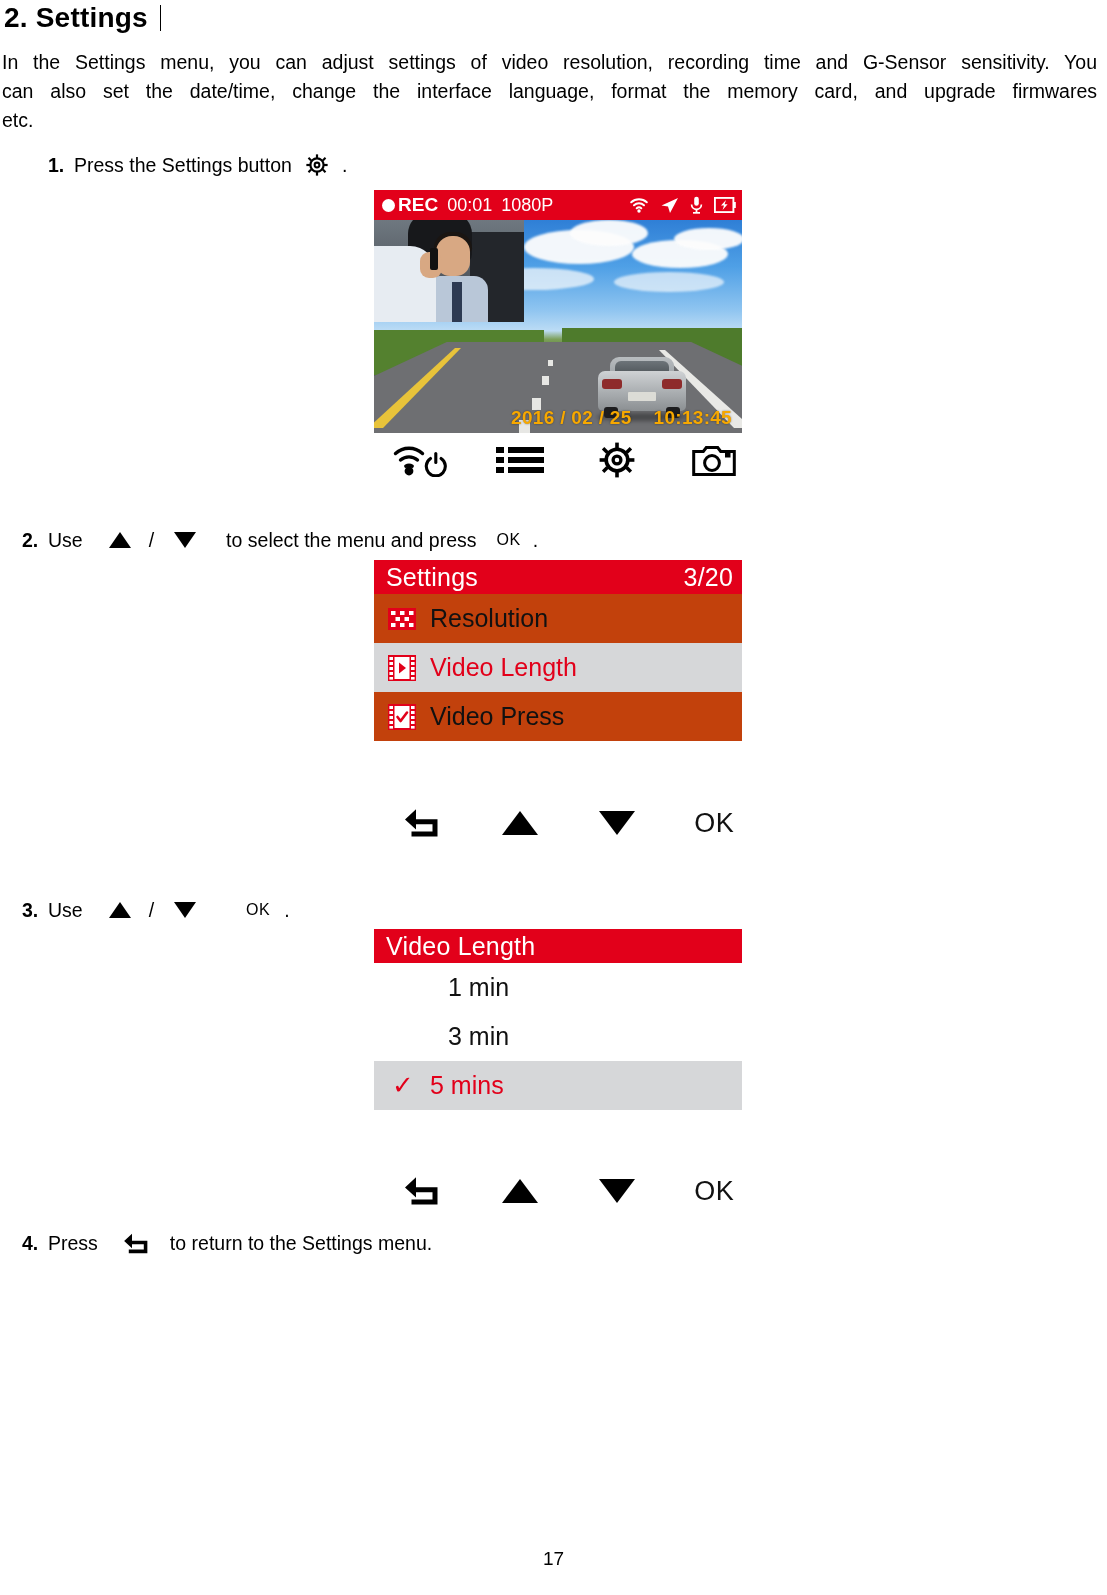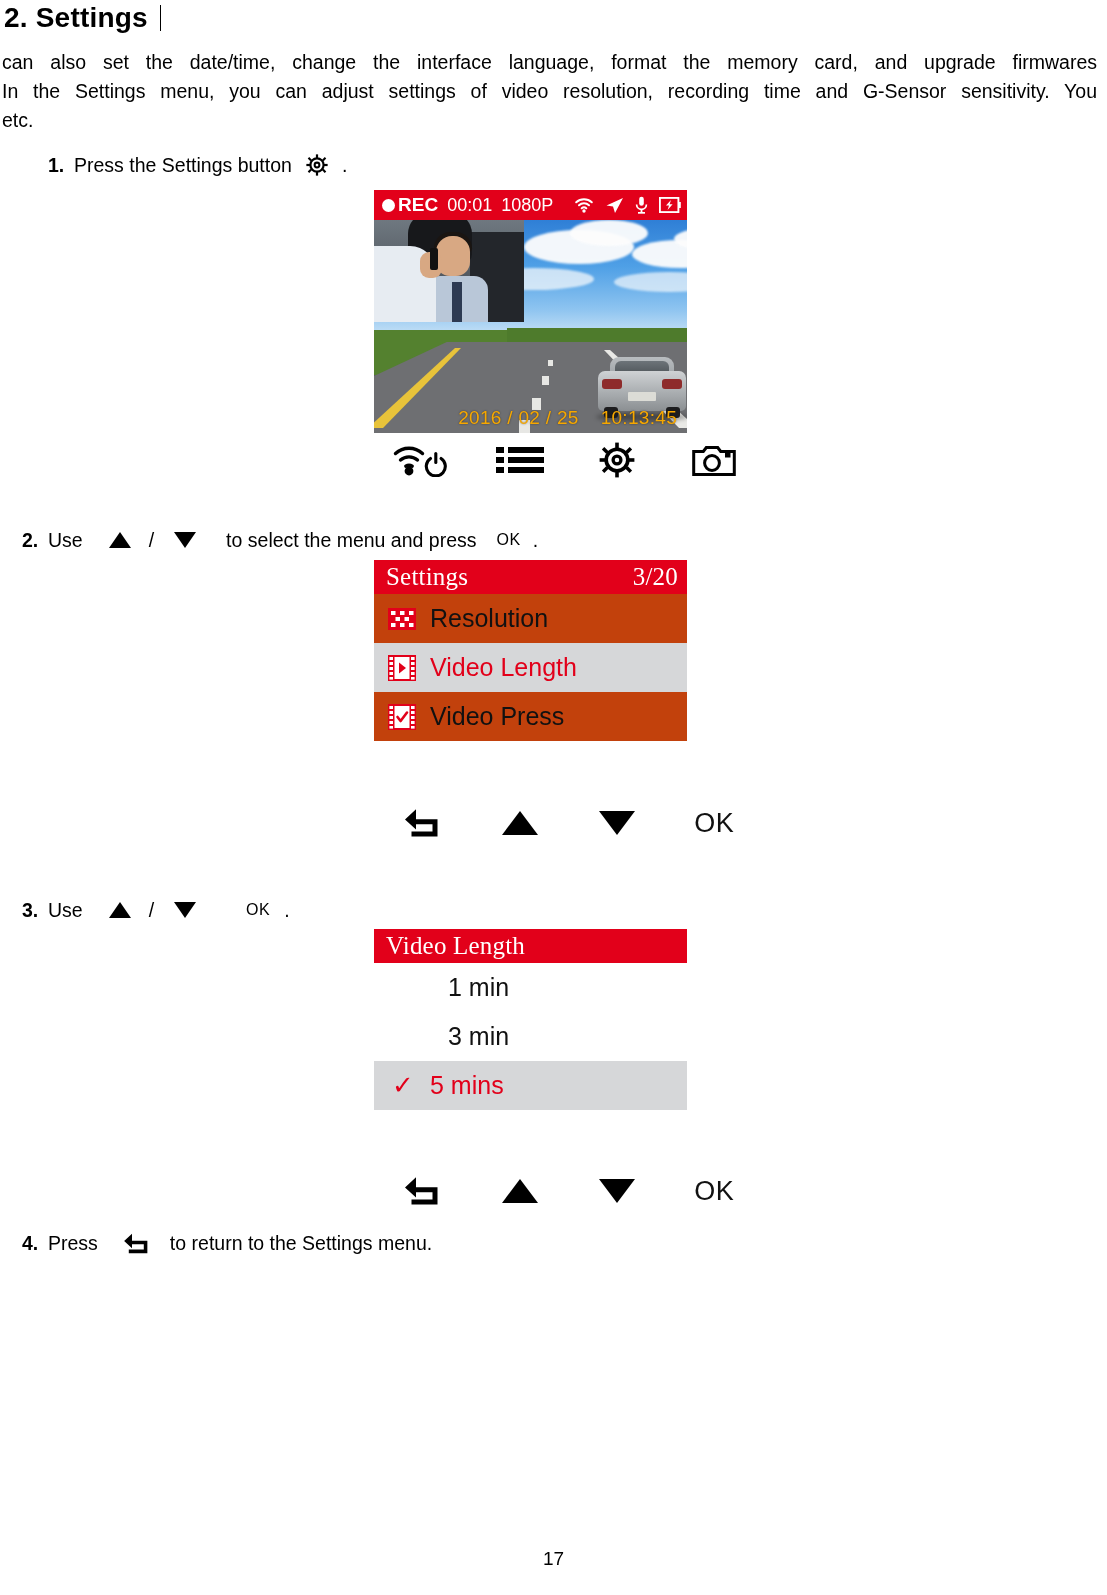--- a/index.html
+++ b/index.html
@@ -84,21 +84,21 @@
     vertical-align: 1px;
   }
   .ic-tri-up { border-left: 11px solid transparent; border-right: 11px solid transparent; border-bottom: 16px solid #000; }
   .ic-tri-dn { border-left: 11px solid transparent; border-right: 11px solid transparent; border-top: 16px solid #000; }
   .ic-ok-sm { display:inline-block; font-size: 16px; letter-spacing: 0.5px; vertical-align: 4px; }
   .ic-back-sm { display:inline-block; width: 26px; height: 22px; vertical-align: -4px; }
 
   
   .screen {
     position: absolute;
-    width: 313px;
+    width: 368px;
   }
 
   
   .lcd {
     left: 374px;
     top: 190px;
     height: 243px;
     background: #000;
     overflow: hidden;
   }
@@ -167,21 +167,21 @@
     background: linear-gradient(#6d7479, #4c5256);
     border-radius: 6px 6px 2px 2px;
   }
   .car-light { position:absolute; top:22px; width:20px; height:10px; background:#8e2b2b; border-radius:3px; }
   .car-plate { position:absolute; left:32px; top:35px; width:28px; height:9px; background:#dcdcd6; border-radius:1px; }
   .car-wheel { position:absolute; top:50px; width:14px; height:11px; background:#1d1d1f; border-radius:3px; }
   .car-shadow { position:absolute; left:0px; top:56px; width:92px; height:8px; background:rgba(0,0,0,.35); border-radius:50%; filter: blur(2px); }
 
   .lcd-stamp {
     position:absolute; right: 10px; bottom: 4px;
-    color:#f7a800; font-size: 19px; font-weight: normal;
+    color:#f7a800; font-size: 19px; font-weight: bold;
     text-shadow: 0 0 2px rgba(0,0,0,.5);
     letter-spacing: .3px;
   }
   .lcd-stamp .sep { display:inline-block; width: 22px; }
 
   
   .inset {
     position:absolute; left:0; top:0; width: 150px; height: 102px;
     overflow:hidden;
     background: linear-gradient(#6f7880, #3b4047);
@@ -201,21 +201,20 @@
   .menu-title {
     height: 34px;
     background: #e2001a;
     color: #ffffff;
     display: flex;
     align-items: center;
     justify-content: space-between;
     padding: 0 9px 0 12px;
     font-size: 25px;
     letter-spacing: .2px;
-    font-family: Liberation Serif, serif;
   }
   .menu-row {
     height: 49px;
     display: flex;
     align-items: center;
     padding-left: 14px;
     font-size: 25px;
     color: #111;
     background: #c2410c;
   }
@@ -265,22 +264,22 @@
 </head>
 <body>
 
 <div class="page">
 
   <div class="chapter-head">
     <span>2. Settings</span><span class="bar"></span>
   </div>
 
   <div class="intro">
+    <span class="l2">In the Settings menu, you can adjust settings of video resolution, recording time and G-Sensor sensitivity. You</span>
     <span class="l2">can also set the date/time, change the interface language, format the memory card, and upgrade firmwares</span>
-    <span class="l2">In the Settings menu, you can adjust settings of video resolution, recording time and G-Sensor sensitivity. You</span>
     <span class="l">etc.</span>
   </div>
 
   <div class="step" style="left:44px; top:152px;">
     <span class="num">1.</span>
     <span class="txt">Press the Settings button</span>
     <span class="gap"></span>
     <span class="ic-gear-sm">
       <svg viewBox="0 0 24 24" width="22" height="22">
         <g fill="#000">

